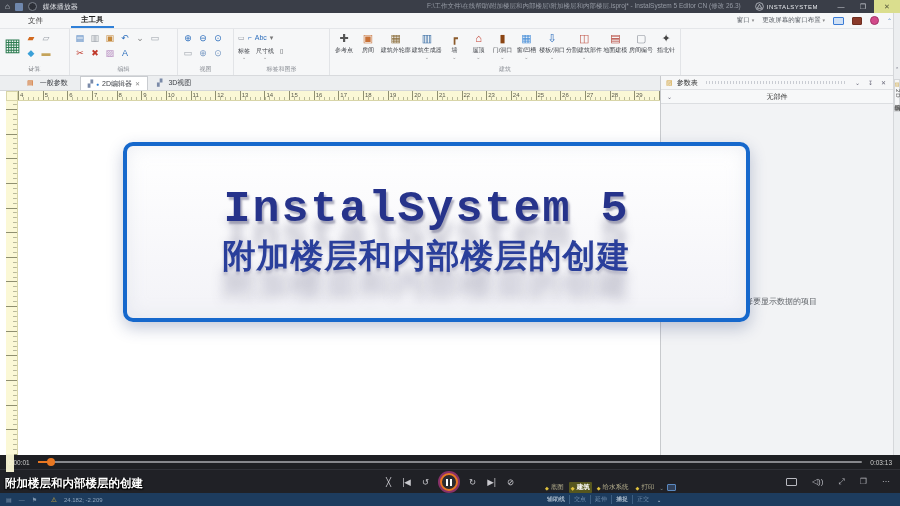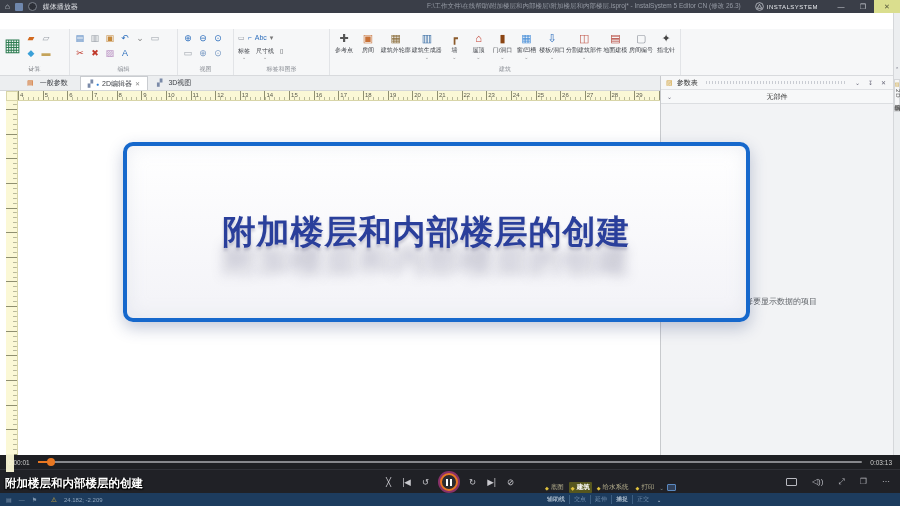--- a/index.html
+++ b/index.html
@@ -185,20 +185,32 @@
       </svg>
       <span class="brandname">INSTALSYSTEM</span>
     </div>
     <div class="winbtns">
       <span class="winbtn">—</span>
       <span class="winbtn">❐</span>
       <span class="winbtn close">✕</span>
     </div>
   </div>
 
+  <div class="ribbontabs">
+    <span class="rtab">文件</span>
+    <span class="rtab active">主工具</span>
+    <div class="right">
+      <span class="menulink"><span>窗口</span> <span class="dd">▾</span></span>
+      <span class="menulink"><span>更改屏幕的窗口布置</span> <span class="dd">▾</span></span>
+      <span class="mini-monitor"></span>
+      <span class="mini-printer"></span>
+      <span class="mini-globe"></span>
+      <span class="chev">⌃</span>
+    </div>
+  </div>
 
   <div class="ribbon">
     <div class="rgroup g-calc">
       <div class="wrap">
         <span class="bigico" style="color:#2e7d52;">▦</span>
         <div class="icostrip">
 
         <span class="tico" style="color: rgb(210, 105, 30);">▰</span>
             <span class="tico" style="color: rgb(154, 160, 168);">▱</span>
             <span class="tico" style="color: rgb(58, 160, 216);">◆</span>
@@ -411,20 +423,21 @@
     <div class="psub">
       <span class="collapse">⌄</span>
       <span class="emptylbl">无部件</span>
     </div>
     <div class="pbody">
       <div class="hint">选择要显示数据的项目</div>
     </div>
   </div>
 
   <div class="card">
+    <div class="l1">InstalSystem 5</div>
     <div class="l2">附加楼层和内部楼层的创建</div>
   </div>
 
   <div class="seekrow">
     <span class="time">0:00:01</span>
     <div class="track">
       <div class="prog" style="width: 1.4%;"></div>
       <div class="knob" style="left: 1.4%;"></div>
     </div>
     <span class="time">0:03:13</span>

